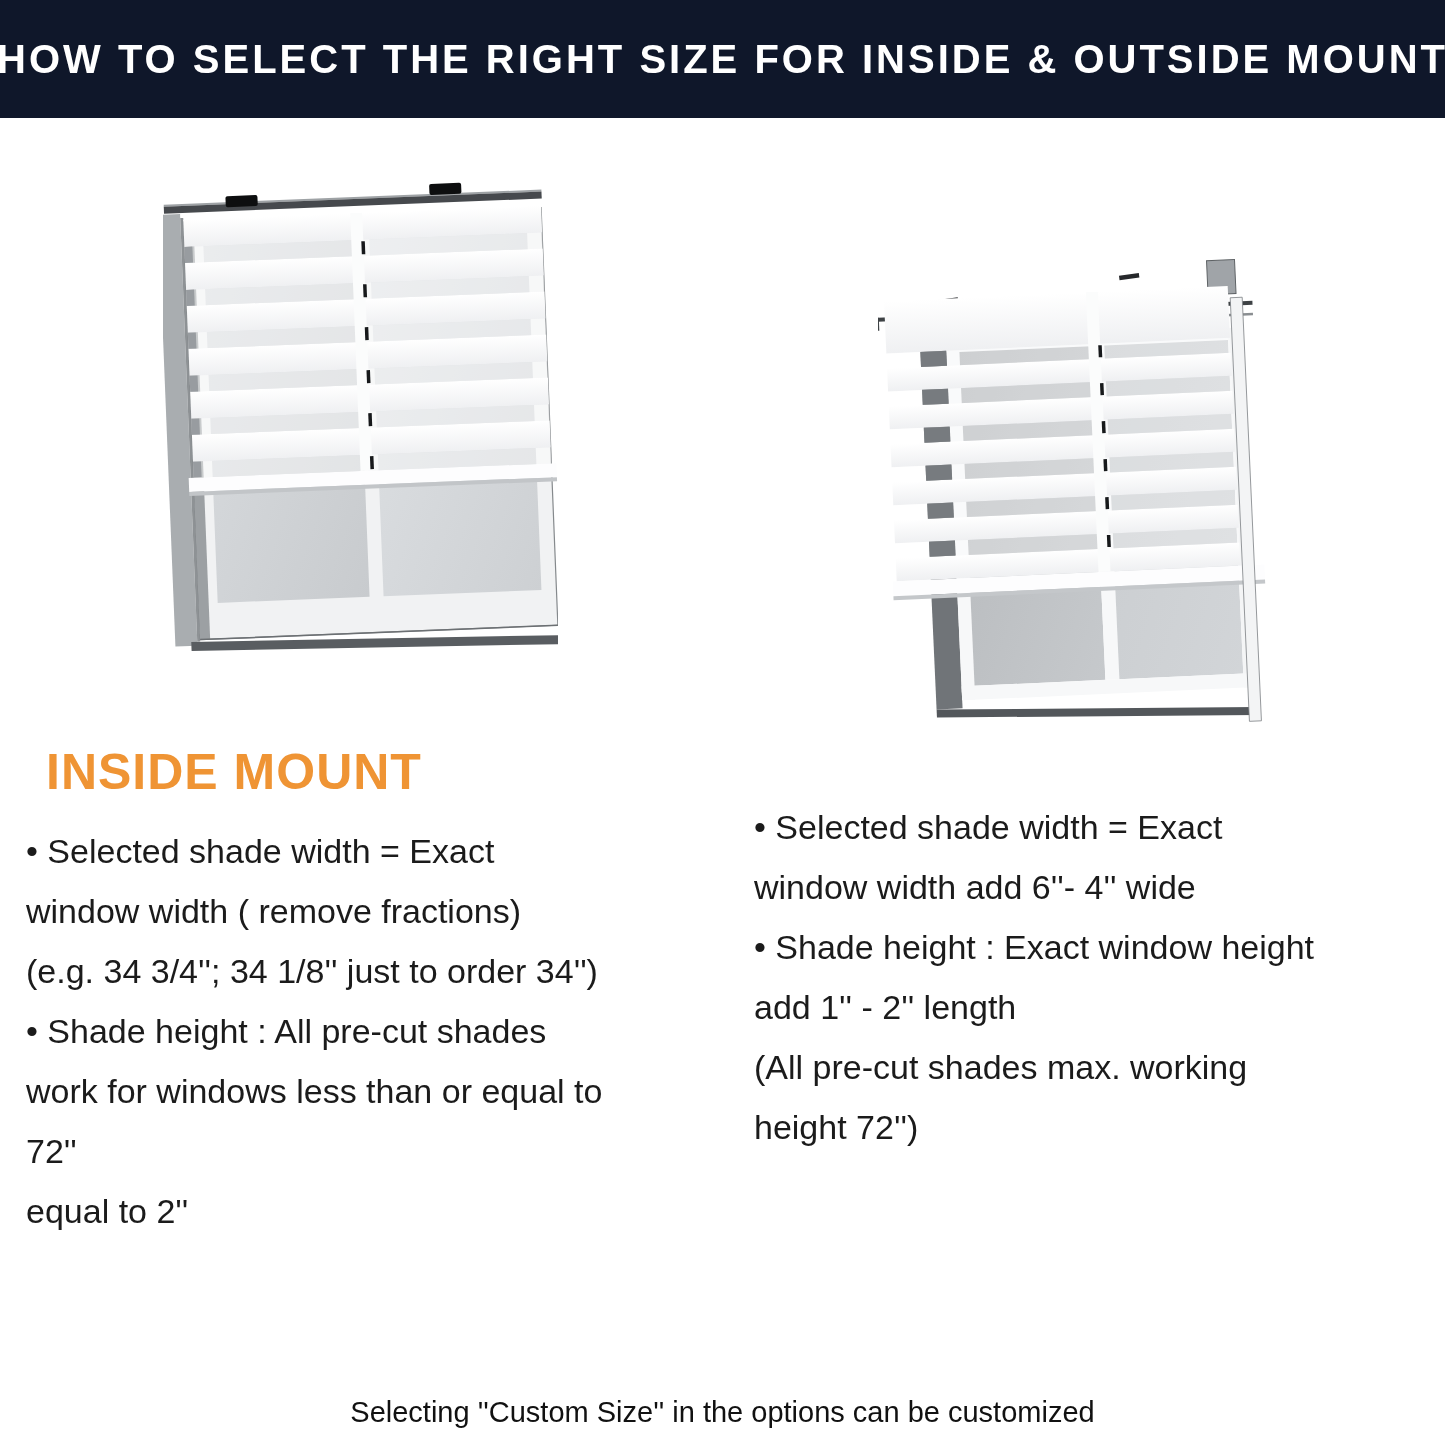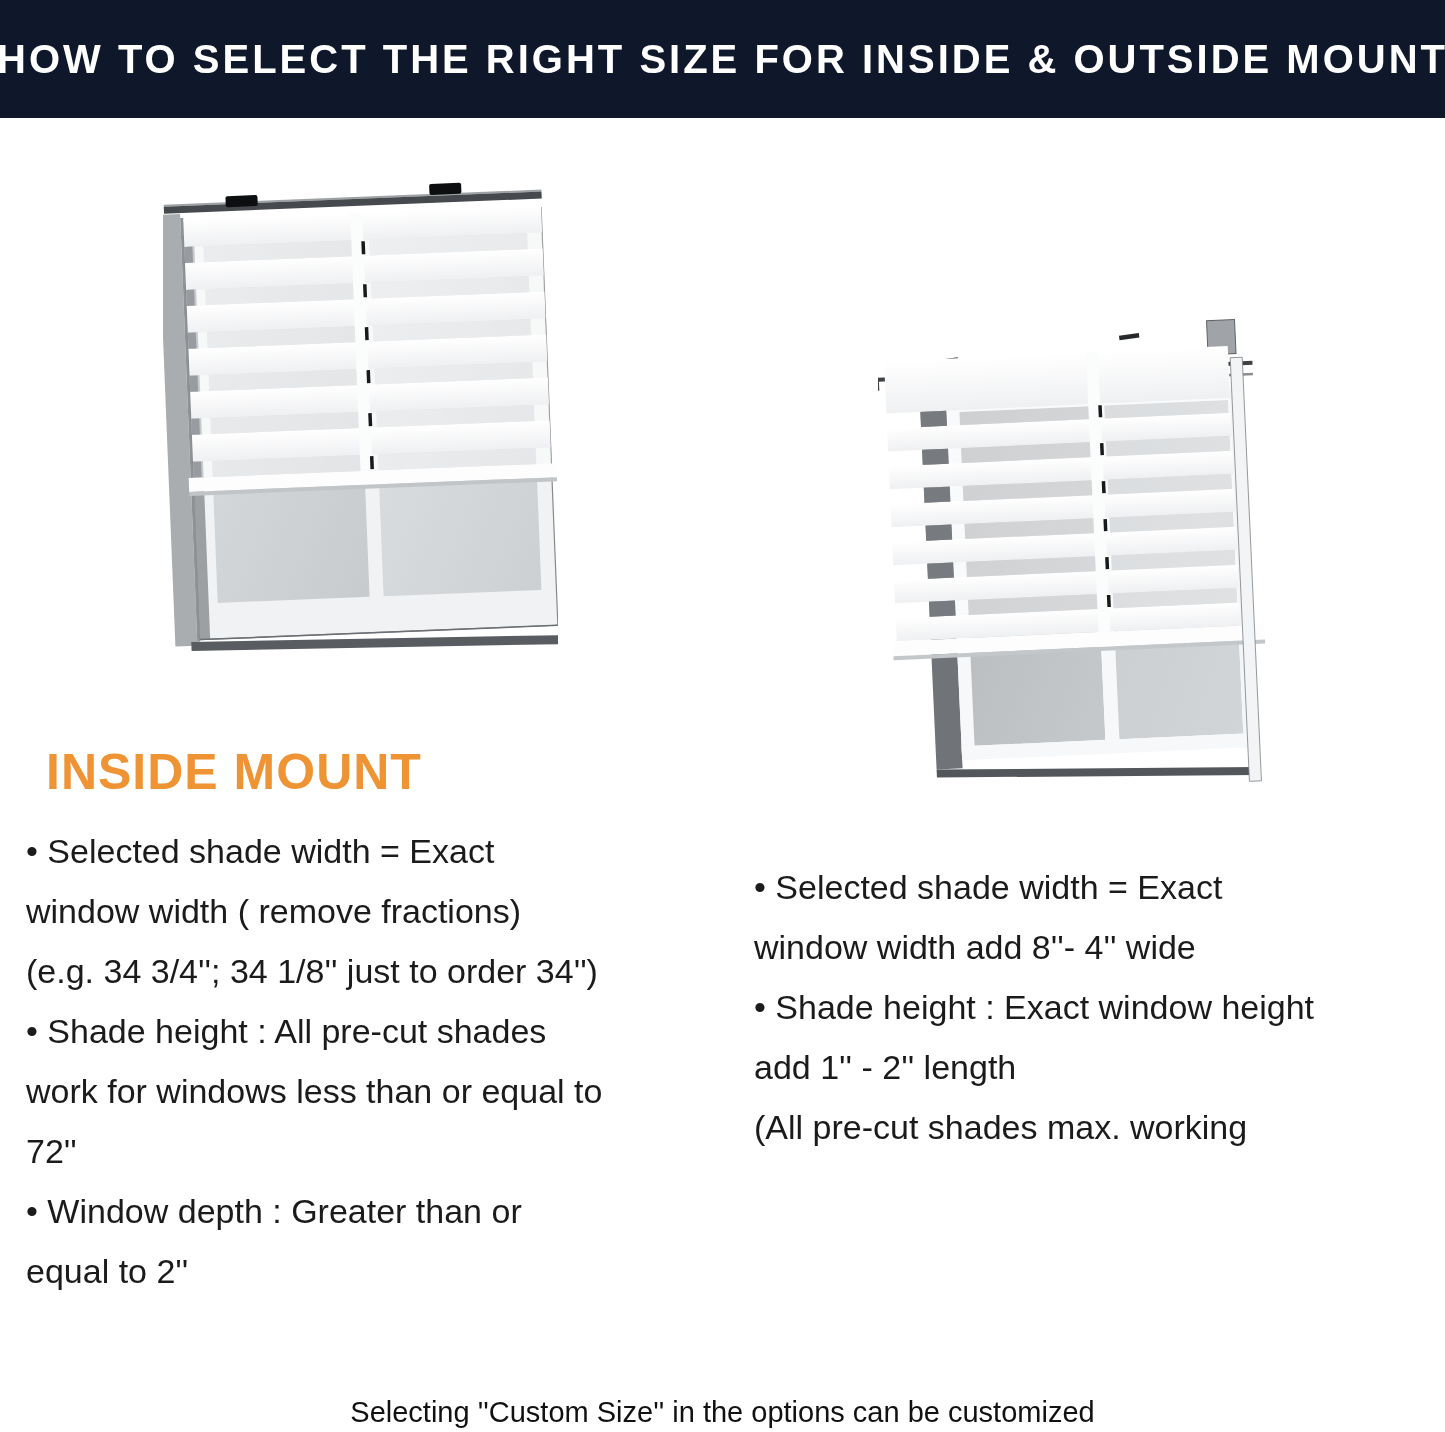--- a/index.html
+++ b/index.html
@@ -125,21 +125,20 @@
         <div class="line">•  Selected shade width = Exact</div>
         <div class="line">window width ( remove fractions)</div>
         <div class="line">(e.g. 34 3/4''; 34 1/8'' just to order 34'')</div>
       </div>
       <div>
         <div class="line">•  Shade height : All pre-cut shades</div>
         <div class="line">work for windows less than or equal to</div>
         <div class="line">72''</div>
       </div>
       <div>
-        <div class="line">•  Window depth : Greater than or</div>
         <div class="line">equal to 2''</div>
       </div>
     </div>
   </div>
 
   <div class="col col-outside">
 
     <svg class="illu" width="395" height="520" viewBox="0 0 395 520" xmlns="http://www.w3.org/2000/svg">
       <defs>
         <linearGradient id="glassR1" x1="0" y1="0" x2="1" y2="1">
@@ -220,24 +219,25 @@
         </g>
 
         <rect x="362" y="48" width="12" height="424" fill="#F3F4F5" stroke="#7E8286" stroke-width="0.8"></rect>
       </g>
     </svg>
 
 
     <div class="bullets">
       <div>
         <div class="line">•  Selected shade width = Exact</div>
-        <div class="line">window width add 8''- 4'' wide</div>
+        <div class="line">window width add 6''- 4'' wide</div>
       </div>
       <div>
         <div class="line">•  Shade height : Exact window height</div>
         <div class="line">add 1'' - 2'' length</div>
         <div class="line">(All pre-cut shades max. working</div>
+        <div class="line">height 72'')</div>
       </div>
     </div>
   </div>
 </div>
 
 <div class="footer-note">Selecting ''Custom Size'' in the options can be customized</div>
 
 </body></html>

